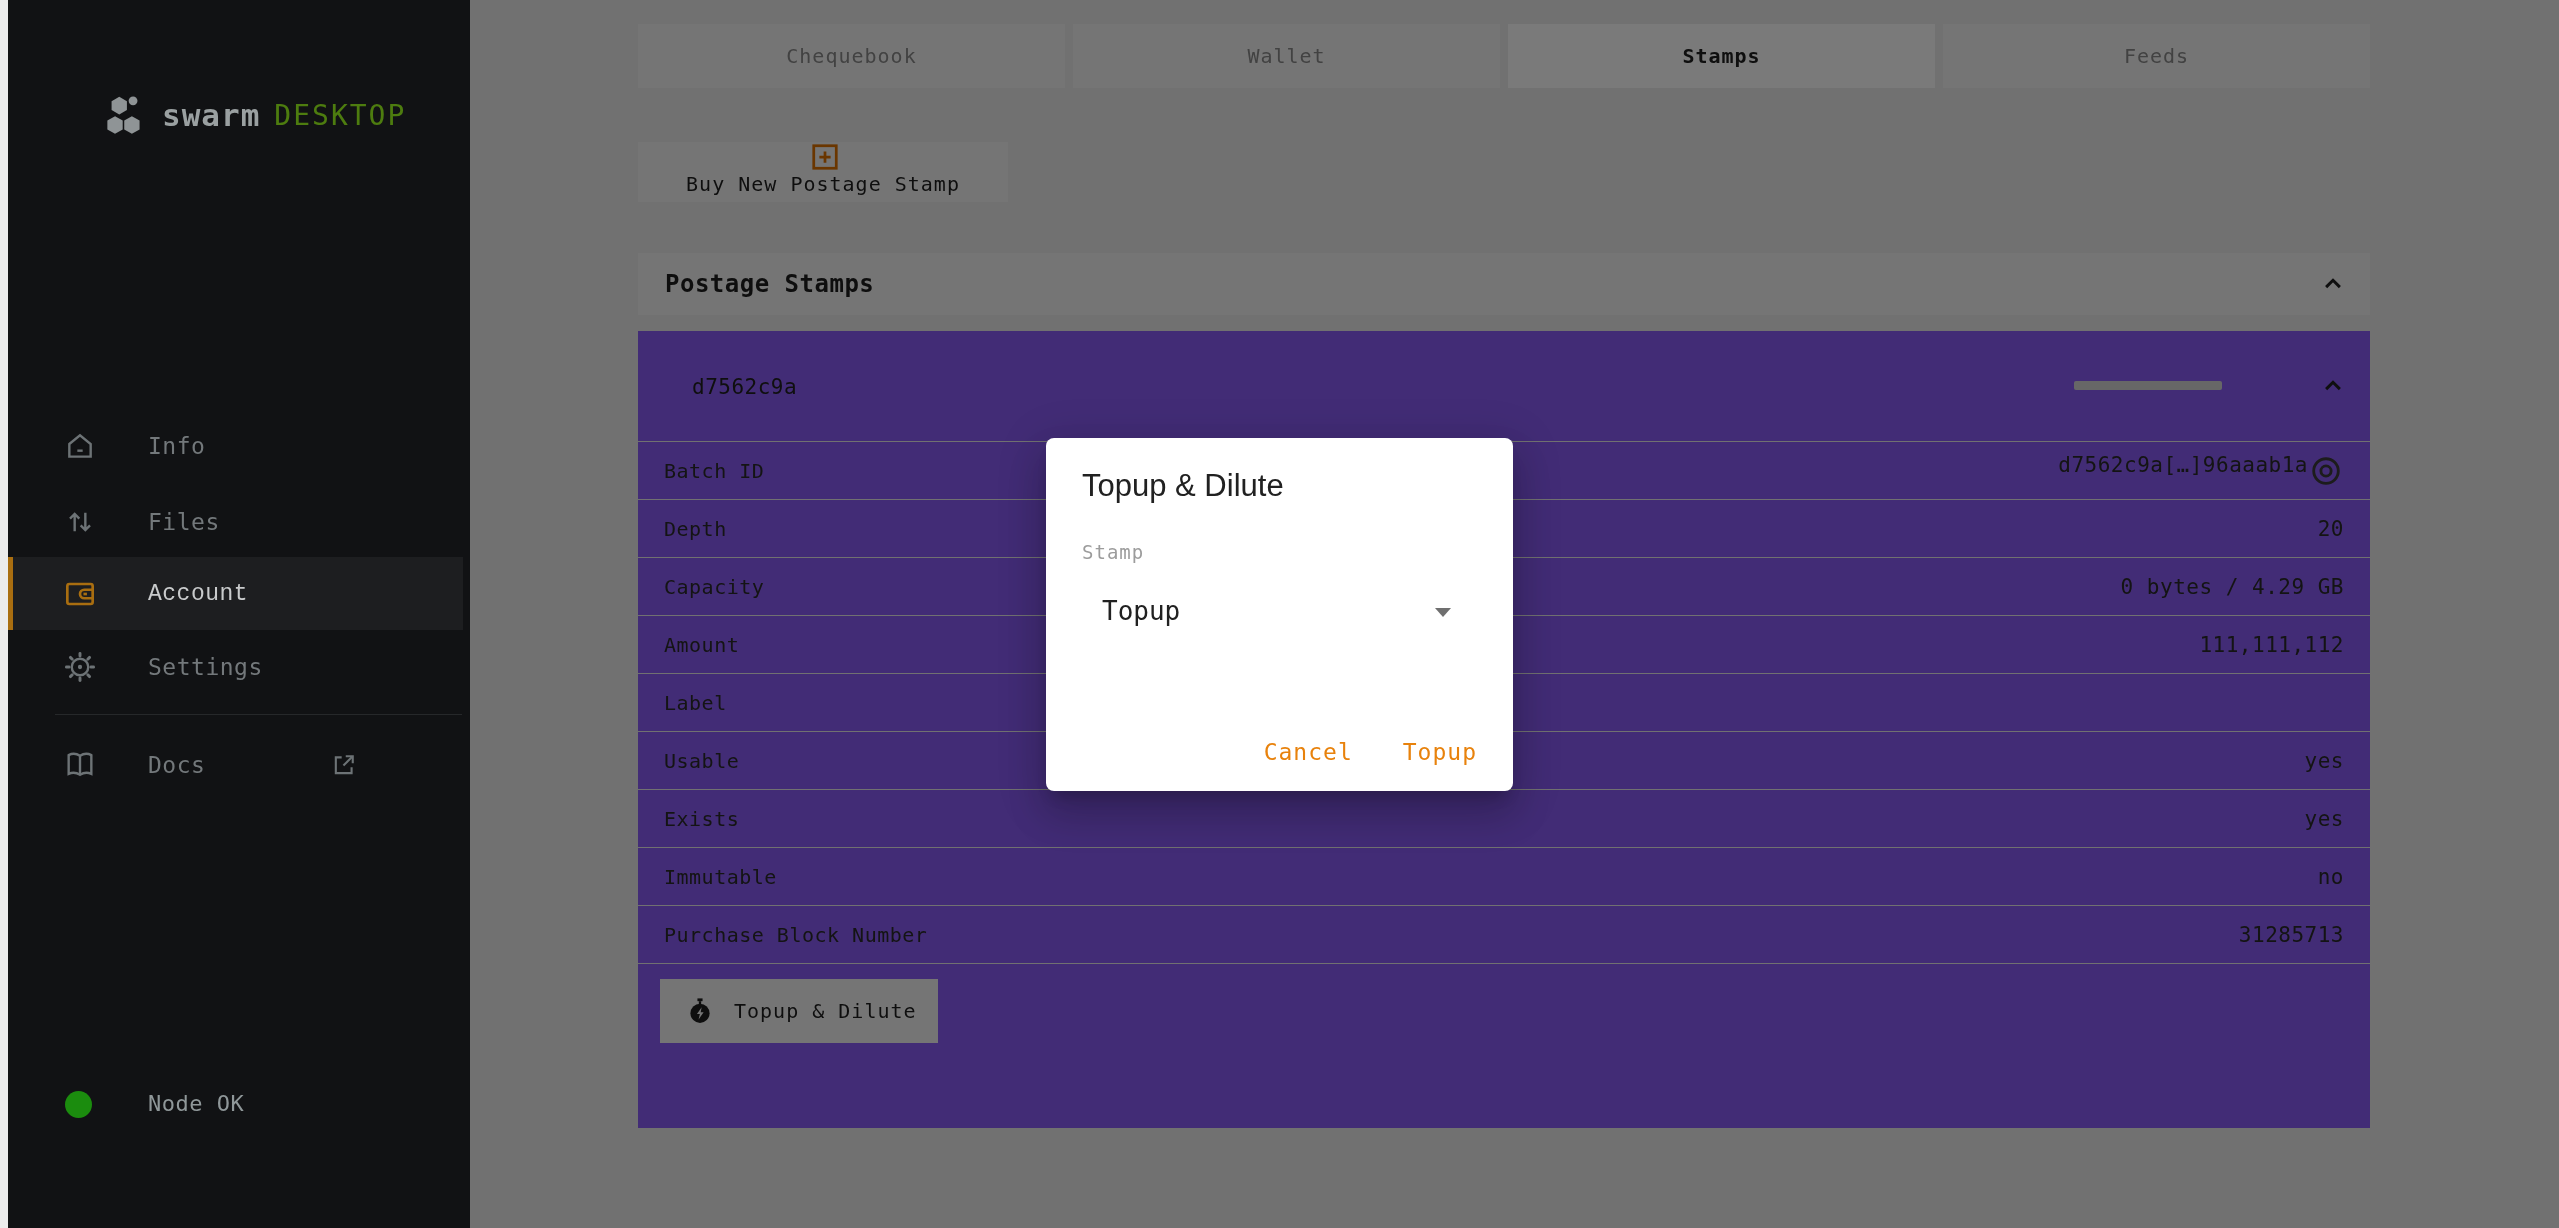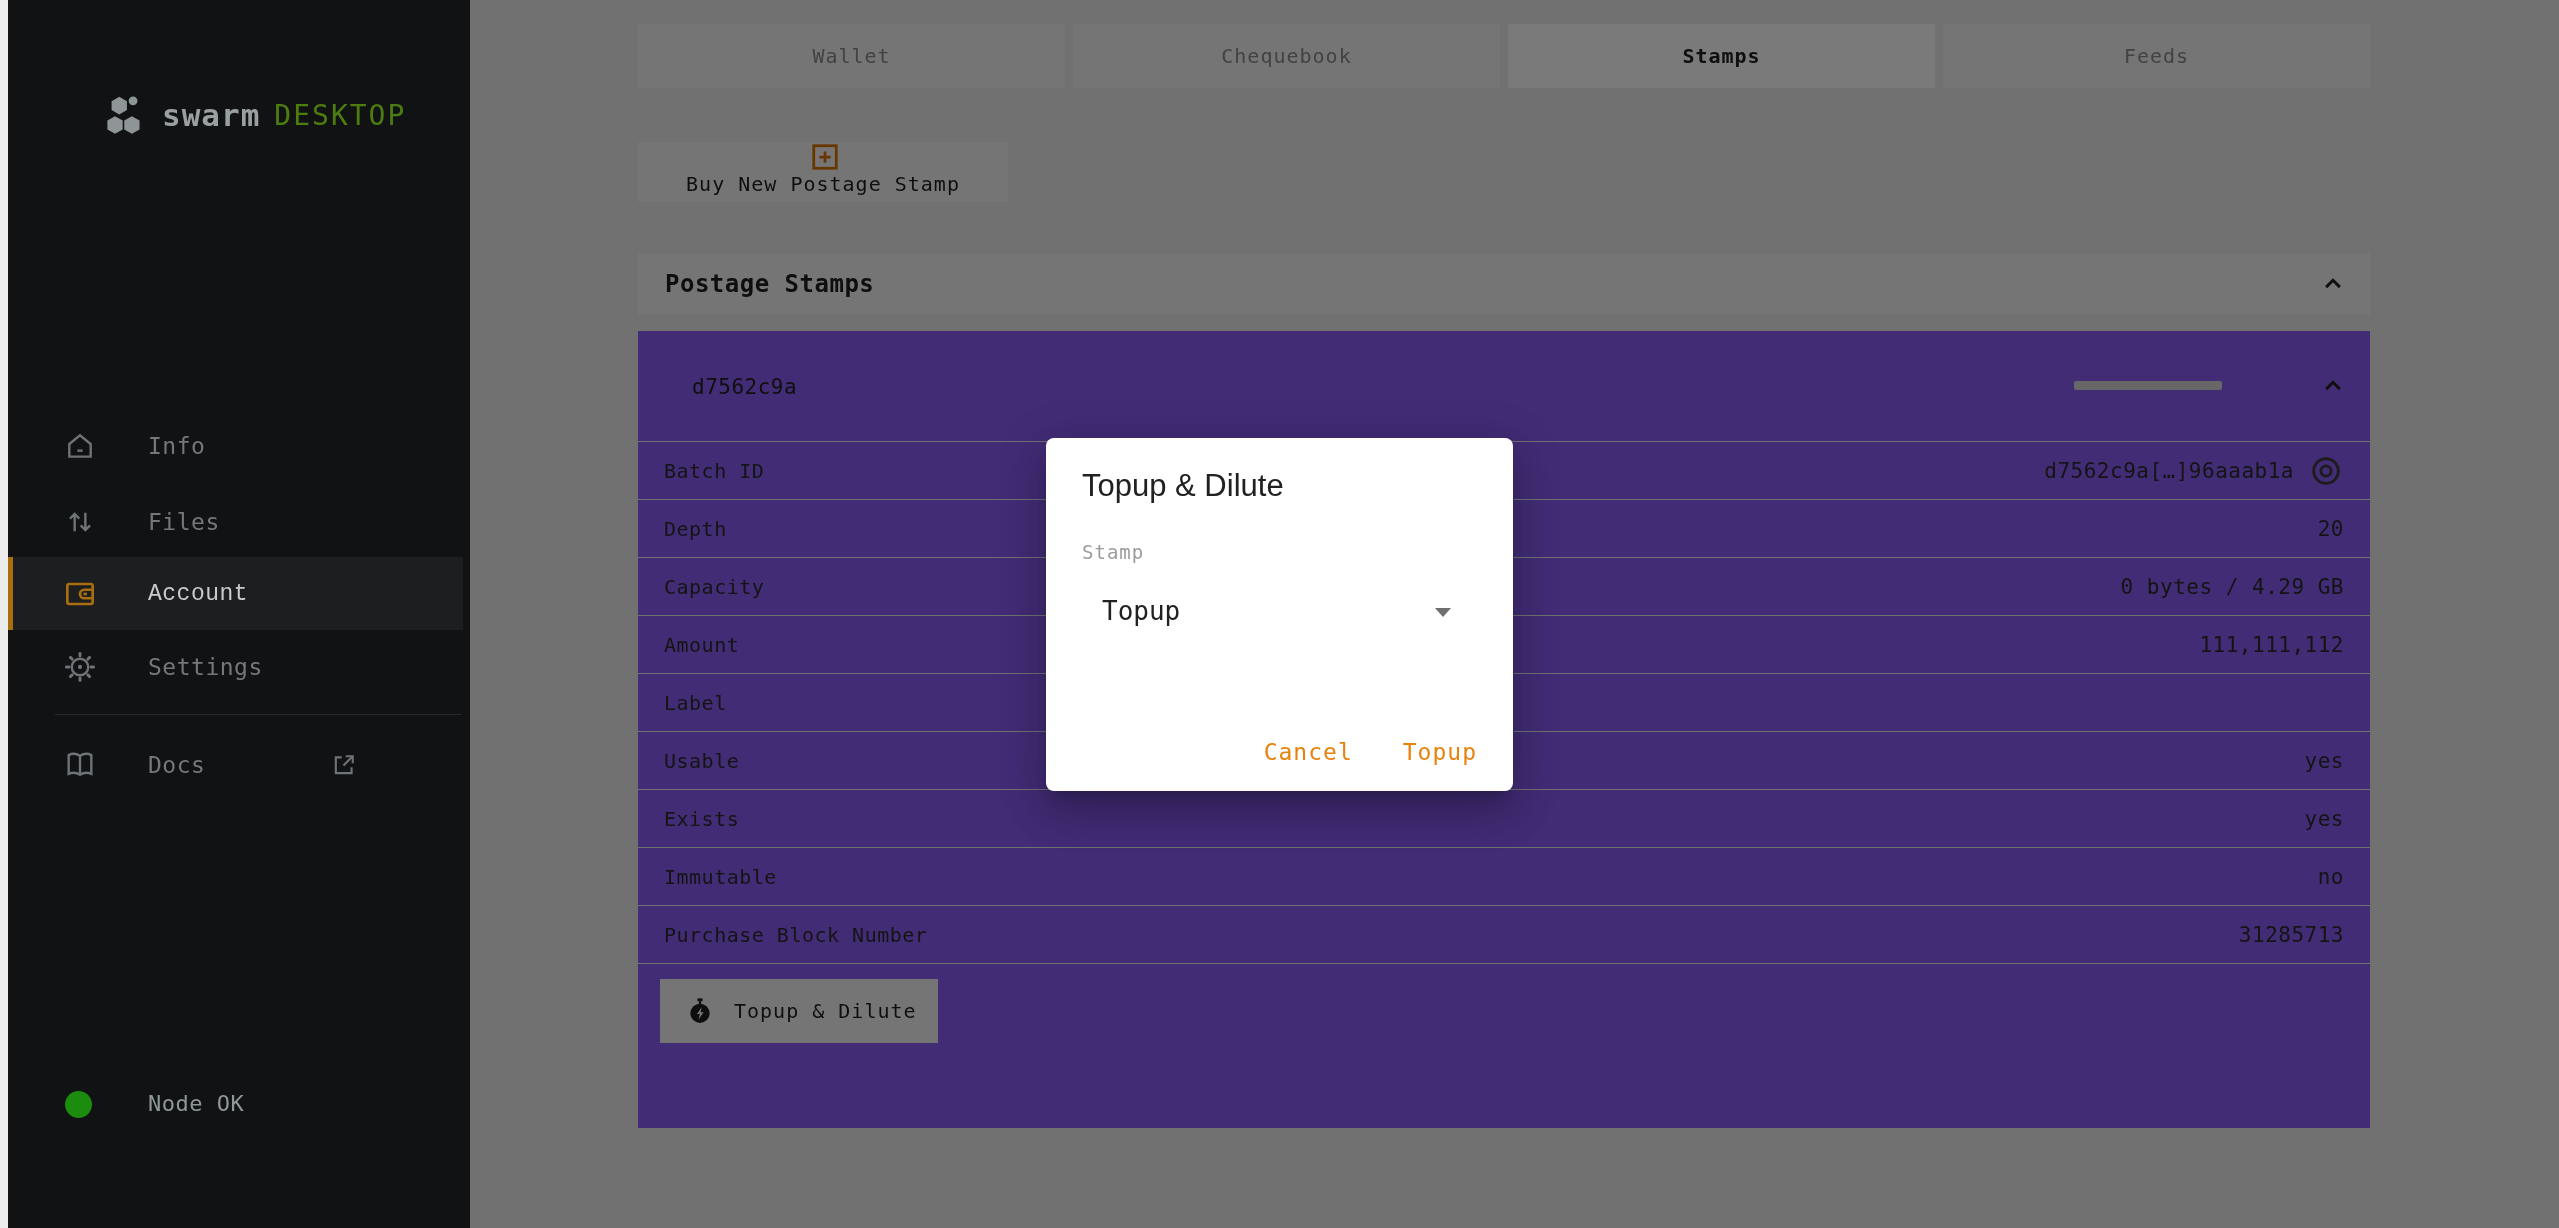--- a/index.html
+++ b/index.html
@@ -55,21 +55,21 @@
   .stamp-id{position:absolute;left:54px;top:44px;font-size:21px;color:#212121;letter-spacing:0.5px;}
   .stamp-bar{position:absolute;right:148px;top:50px;width:148px;height:9px;background:#d8d8d8;border-radius:2px;}
   .stamp-head .chev{top:40px;}
   .trow{
     position:relative;border-top:1px solid #ececec;height:58px;
     display:flex;align-items:center;justify-content:space-between;
     padding:0 26px;box-sizing:border-box;
   }
   .trow:first-of-type{height:72px;}
   .tlabel{font-size:20px;color:#2b2b2b;letter-spacing:0.5px;}
-  .tvalue{font-size:21px;color:#2b2b2b;letter-spacing:0.5px;display:flex;align-items:center;gap:14px;}
+  .tvalue{font-size:21px;color:#2b2b2b;letter-spacing:0.5px;display:flex;align-items:flex-start;}
   .eye{width:36px;height:36px;color:#3c3c3c;cursor:pointer;display:flex;}
   .card-footer{border-top:1px solid #ececec;position:relative;height:93px;}
   .topup-btn{left:22px;top:15px;width:278px;height:64px;}
   .topup-btn .ticon{margin:0 20px 0 26px;width:28px;height:28px;display:flex;}
   
   .backdrop{position:absolute;left:450px;top:0;width:2109px;height:1228px;
     background:rgba(0,0,0,0.52);z-index:4;}
   .modal{
     position:absolute;left:1046px;top:438px;width:467px;height:353px;background:#ffffff;
     border-radius:8px;z-index:10;
@@ -188,22 +188,22 @@
 
   <div class="node-status">
     <span class="node-dot" style="background:#1b8c0e"></span>
     <span class="node-label">Node OK</span>
   </div>
 </div>
 
 <div class="content">
 
   <div class="tabs">
+    <div class="tab">Chequebook</div>
     <div class="tab">Wallet</div>
-    <div class="tab">Chequebook</div>
     <div class="tab active">Stamps</div>
     <div class="tab">Feeds</div>
   </div>
 
   <div class="btn-gray buy-btn">
     <span class="picon">
       <svg width="30" height="30" viewBox="0 0 24 24" fill="none" stroke="currentColor" stroke-width="2.2">
         <rect x="3" y="3" width="18" height="18"></rect>
         <path d="M12 7.5 V16.5 M7.5 12 H16.5"></path>
       </svg>

